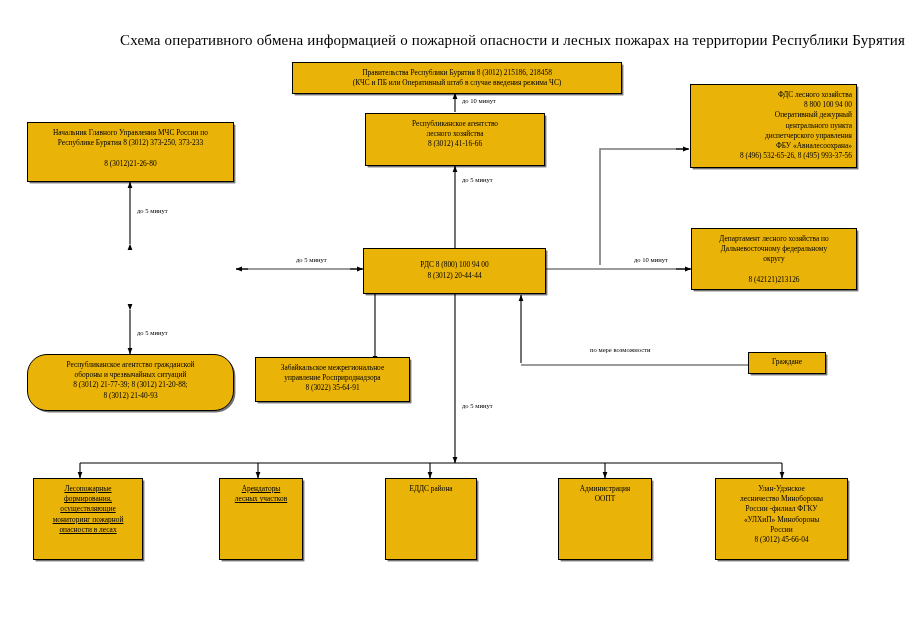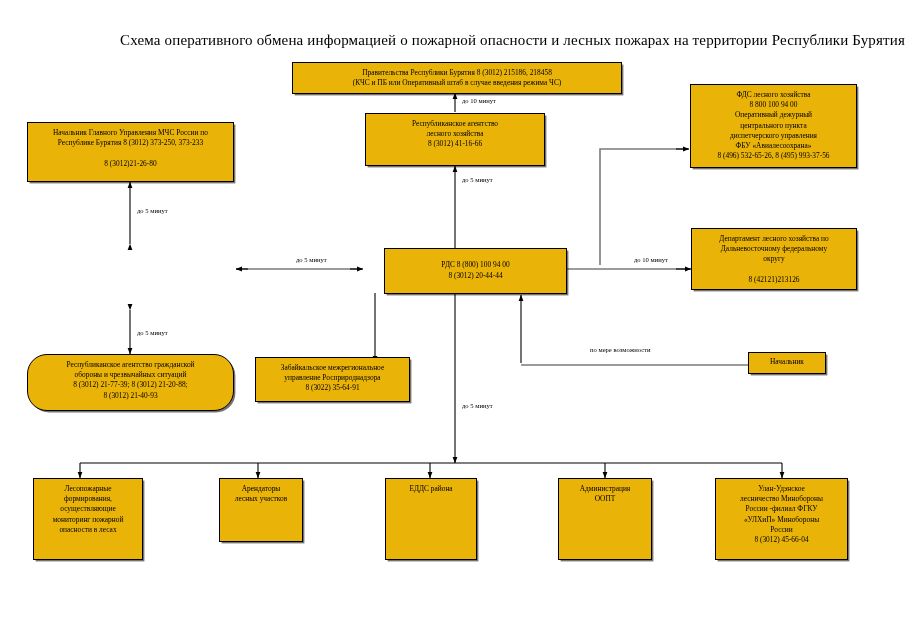--- a/index.html
+++ b/index.html
@@ -132,39 +132,39 @@
     <span class="txt">Правительства Республики Бурятия  8 (3012) 215186, 218458
 (КЧС и ПБ или Оперативный штаб в случае введения режима ЧС)</span>
   </div>
 
   <div class="node" style="left:365px; top:113px; width:180px; height:53px;">
     <span class="txt">Республиканское агентство
 лесного хозяйства
 8 (3012) 41-16-66</span>
   </div>
 
-  <div class="node" style="left:690px; top:84px; width:167px; height:84px;">
+  <div class="node" style="left:690px; top:84px; width:167px; height:84px;text-align:right;">
     <span class="txt">ФДС лесного хозяйства
 8 800 100 94 00
 Оперативный дежурный
 центрального пункта
 диспетчерского управления
 ФБУ «Авиалесоохрана»
 8 (496) 532-65-26, 8 (495) 993-37-56</span>
   </div>
 
   <div class="node" style="left:27px; top:122px; width:207px; height:60px;justify-content:center;">
     <span class="txt">Начальник Главного Управления МЧС России по
 Республике Бурятия 8 (3012) 373-250, 373-233
 
 8 (3012)21-26-80</span>
   </div>
 
 
-  <div class="node vcenter" style="left:363px; top:248px; width:183px; height:46px;margin-left:21px;">
+  <div class="node vcenter" style="left:363px; top:248px; width:183px; height:46px;">
     <span class="txt">РДС 8 (800) 100 94 00
 8 (3012) 20-44-44</span>
   </div>
 
   <div class="node" style="left:691px; top:228px; width:166px; height:62px;">
     <span class="txt">Департамент лесного хозяйства по
 Дальневосточному федеральному
 округу
 
 8 (42121)213126</span>
@@ -177,32 +177,32 @@
 8 (3012) 21-40-93</span>
   </div>
 
   <div class="node" style="left:255px; top:349px; width:155px; height:45px;margin-top:8px;">
     <span class="txt">Забайкальское межрегиональное
 управление Росприроднадзора
 8 (3022) 35-64-91</span>
   </div>
 
   <div class="node vcenter" style="left:748px; top:352px; width:78px; height:22px;">
-    <span class="txt">Начальник</span>
-  </div>
-
-  <div class="node" style="left:33px; top:478px; width:110px; height:82px;">
+    <span class="txt">Граждане</span>
+  </div>
+
+  <div class="node" style="left:33px; top:478px; width:110px; height:82px;text-decoration:underline;">
     <span class="txt">Лесопожарные
 формирования,
 осуществляющие
 мониторинг пожарной
 опасности в лесах</span>
   </div>
 
-  <div class="node" style="left:219px; top:478px; width:84px; height:64px;">
+  <div class="node" style="left:219px; top:478px; width:84px; height:82px;text-decoration:underline;">
     <span class="txt">Арендаторы
 лесных участков</span>
   </div>
 
   <div class="node" style="left:558px; top:478px; width:94px; height:82px;">
     <span class="txt">Администрация
 ООПТ</span>
   </div>
 
   <div class="node" style="left:385px; top:478px; width:92px; height:82px;">

